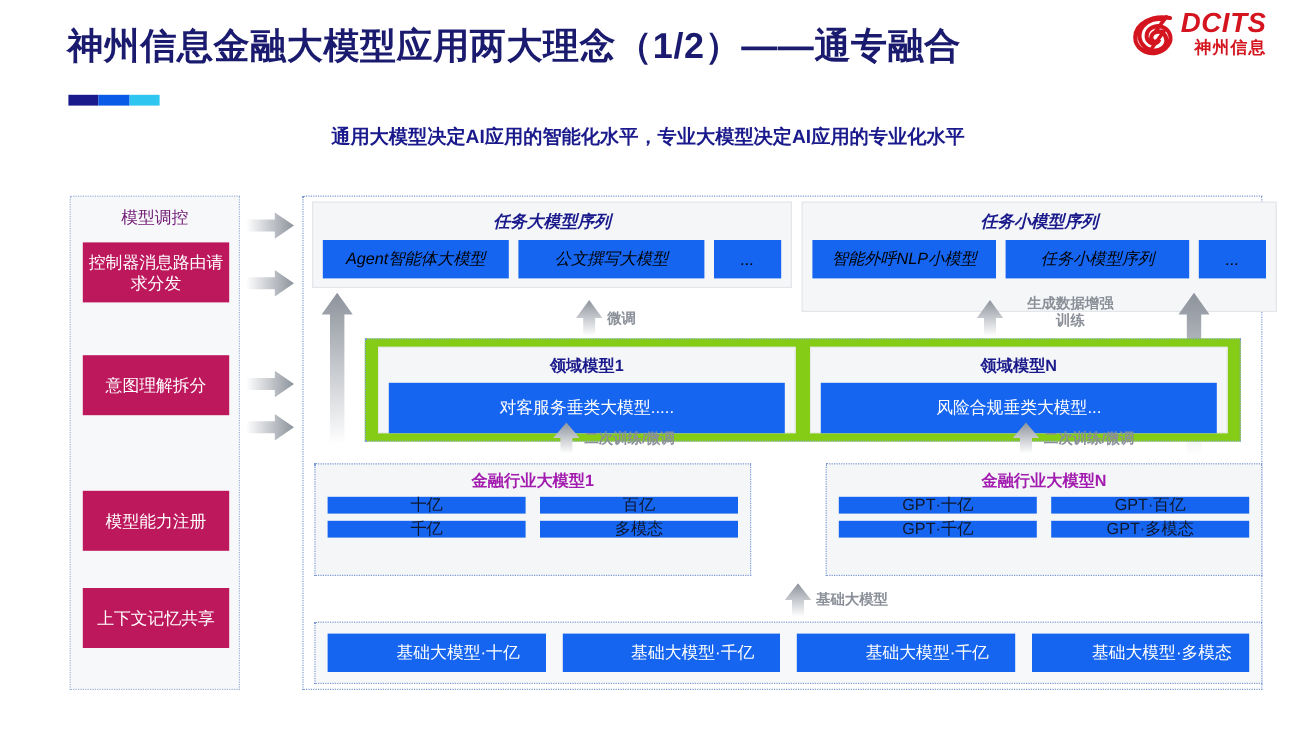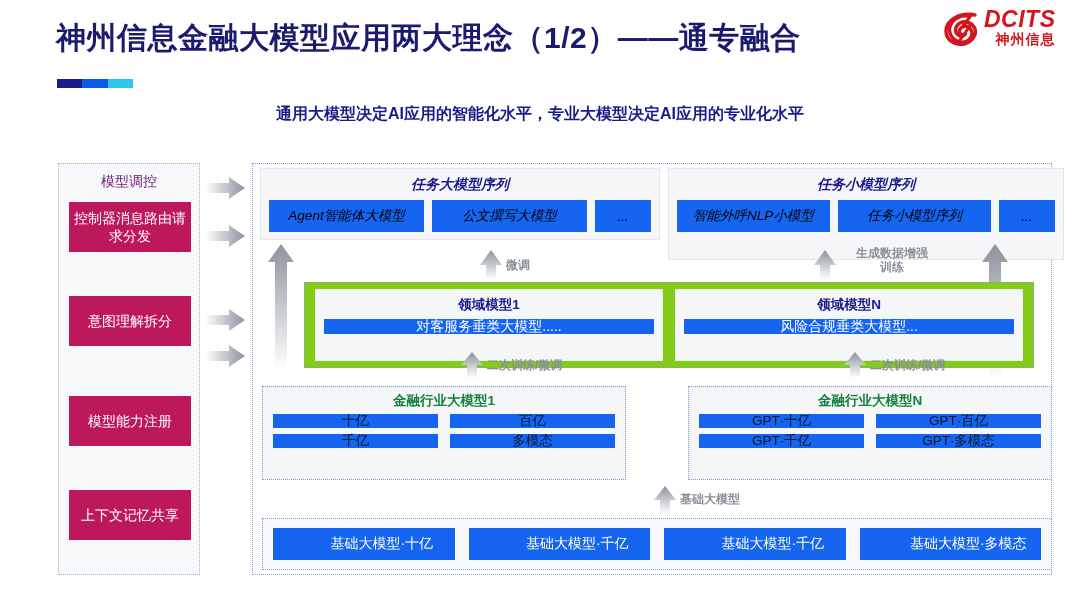--- a/index.html
+++ b/index.html
@@ -50,21 +50,21 @@
     margin-top:9px;
   }
   .left-box {
     position:absolute; left:10px; width:122px;
     background:#be185d; color:#fff; font-size:14px; font-weight:500;
     display:flex; align-items:center; justify-content:center; text-align:center;
     line-height:18px; padding: 2px 4px;
   }
   .lb0 { top:38px;  height:50px; }
   .lb1 { top:132px; height:50px; }
-  .lb2 { top:232px; height:50px; }
+  .lb2 { top:245px; height:50px; }
   .lb3 { top:326px; height:50px; }
 
   
   .harrow { position:absolute; width:40px; height:24px; }
   .ha0 { left:205px; top:176px; }
   .ha1 { left:205px; top:224px; }
   .ha2 { left:205px; top:308px; }
   .ha3 { left:205px; top:344px; }
 
   
@@ -95,31 +95,31 @@
 
   
   .band-domain {
     position:absolute; left:304px; top:282px; width:730px; height:86px;
     border:1px dotted #7d9cd4; background:#84cc16;
     display:flex; gap:12px; padding:6px 10px;
   }
   .dom-col { flex:1; background:#f5f6f8; border:1px solid #e8eaee; }
   .dom-title { text-align:center; font-size:13.5px; font-weight:700; color:#1a1a8c; margin-top:6px; }
   .dom-chip {
-    margin:5px 8px 6px 8px; height:15px; background:#1565f0; color:#fff;
+    margin:5px 8px 6px 8px; height:42px; background:#1565f0; color:#fff;
     font-size:14px; display:flex; align-items:center; justify-content:center;
   }
 
   
   .band-industry {
     position:absolute; left:262px; top:386px; width:790px; height:94px;
     display:flex; gap:62px;
   }
   .ind-col { flex:1; border:1px dotted #7d9cd4; background:#f5f6f8; }
-  .ind-title { text-align:center; font-size:13.5px; font-weight:700; color:#15803d; margin-top:5px; }
+  .ind-title { text-align:center; font-size:13.5px; font-weight:700; color:#a21caf; margin-top:5px; }
   .ind-grid { display:grid; grid-template-columns:1fr 1fr; gap:6px 12px; padding:4px 10px 6px 10px; }
   .ind-chip {
     background:#1565f0; color:#0f172a; font-size:13.5px; height:14px;
     display:flex; align-items:center; justify-content:center;
   }
 
   
   .band-base {
     position:absolute; left:262px; top:518px; width:790px; height:52px;
     border:1px dotted #7d9cd4; background:#f7f8fa;

